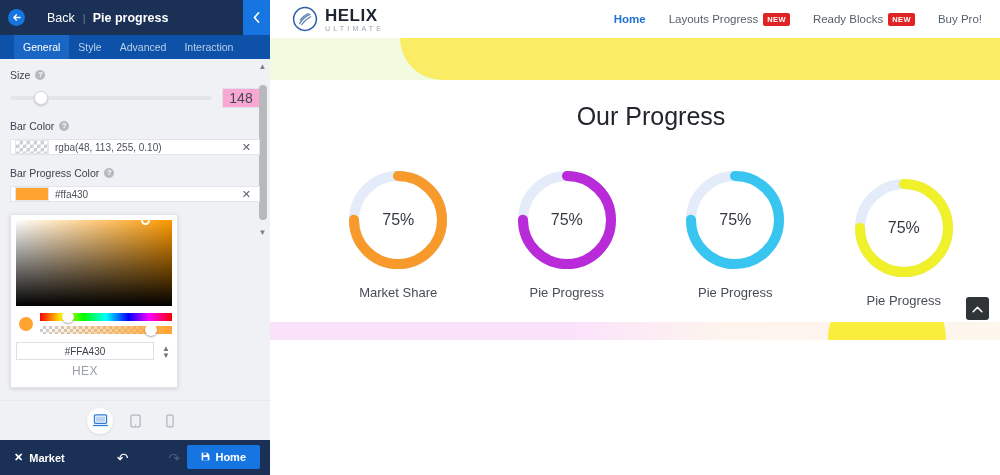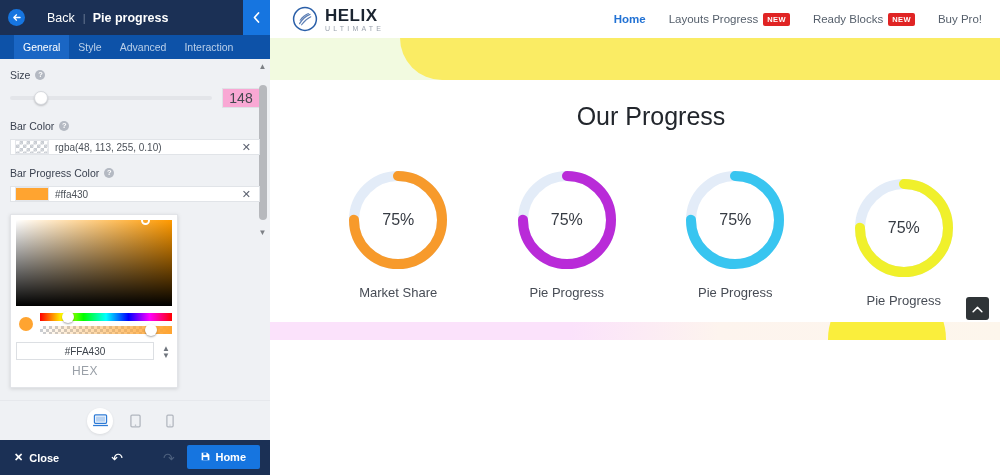--- a/index.html
+++ b/index.html
@@ -439,21 +439,21 @@
         <svg width="8" height="14" viewBox="0 0 9 15">
             <rect x="1" y="1" width="7" height="13" rx="1.2" fill="none" stroke="currentColor" stroke-width="1.4"></rect>
             <circle cx="4.5" cy="12" r=".7" fill="currentColor"></circle>
           </svg>
       </div>
     </div>
 
     <div class="sb-bottom">
       <div class="close-btn">
         <span>✕</span>
-        <span>Close</span>
+        <span>Market</span>
       </div>
       <div class="undo-btn">↶</div>
       <div class="redo-btn">↷</div>
       <div class="save-btn">
         <span>
           <svg width="9" height="9" viewBox="0 0 10 10">
               <path d="M.7.7h6.2L9.3 3v6.3H.7z" fill="#fff"></path>
               <rect x="2.6" y="1" width="3.4" height="2.6" fill="#1675e0"></rect>
               <rect x="2.4" y="5.6" width="5" height="3.3" fill="#1675e0"></rect>
             </svg>

